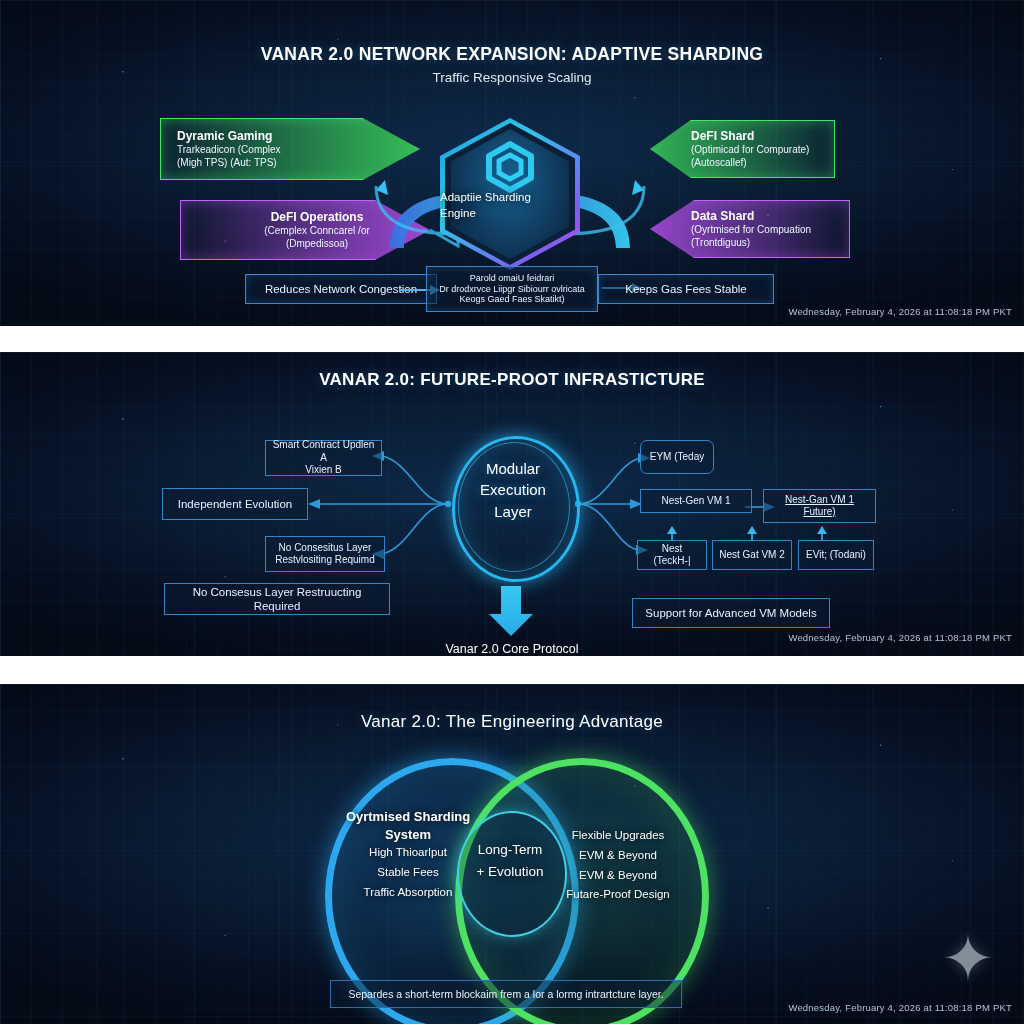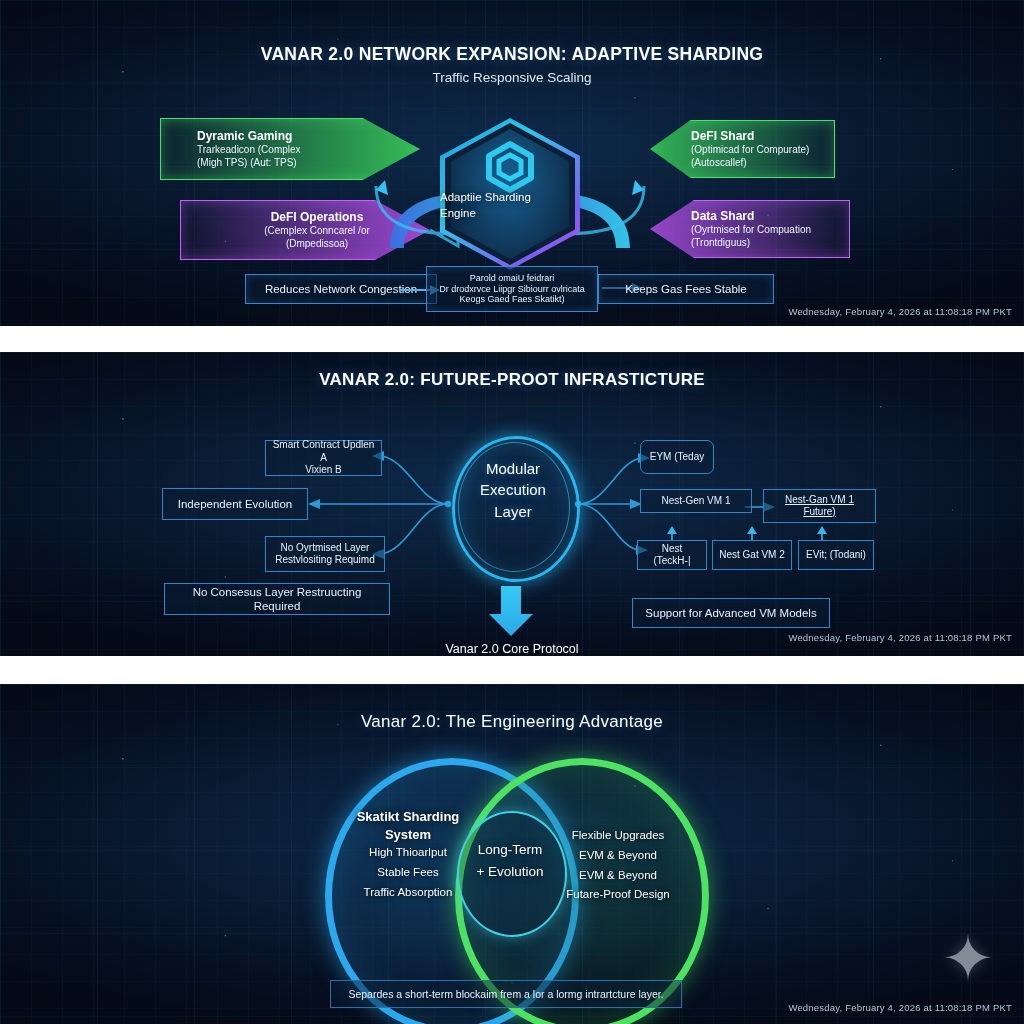--- a/index.html
+++ b/index.html
@@ -122,21 +122,21 @@
 </head>
 <body>
 
 <div class="page">
 
   <div class="panel" id="panel1">
 
     <div class="p-title" style="top:44px;font-size:17.5px;">VANAR 2.0 NETWORK EXPANSION: ADAPTIVE SHARDING</div>
     <div class="p-sub" style="top:70px;font-size:13.5px;">Traffic Responsive Scaling</div>
 
-    <div class="arrowbox ab-green ptR" style="left:160px;top:118px;width:260px;height:62px;padding-left:36px;box-sizing:border-box;">
+    <div class="arrowbox ab-green ptR" style="left:160px;top:118px;width:260px;height:62px;padding-left:16px;box-sizing:border-box;">
       <div class="ttl">Dyramic        Gaming</div>
       <div class="sub">Trarkeadicon  (Complex</div>
       <div class="sub">(Migh TPS)   (Aut: TPS)</div>
     </div>
 
     <div class="arrowbox ab-greenR ptL" style="left:650px;top:120px;width:185px;height:58px;padding-left:40px;box-sizing:border-box;">
       <div class="ttl">DeFI Shard</div>
       <div class="sub">(Optimicad for Compurate)</div>
       <div class="sub">(Autoscallef)</div>
     </div>
@@ -259,21 +259,21 @@
     </div>
 
     <div class="nbox" style="left:265px;top:88px;width:117px;height:36px;flex-direction:column;">
       <div>Smart Contract Updlen A</div>
       <div>Vixien B</div>
     </div>
 
     <div class="nbox" style="left:162px;top:136px;width:146px;height:32px;font-size:11.5px;">Independent Evolution</div>
 
     <div class="nbox" style="left:265px;top:184px;width:120px;height:36px;flex-direction:column;">
-      <div>No Oyrtmised Layer</div>
+      <div>No Consesitus Layer</div>
       <div>Restvlositing Requimd</div>
     </div>
 
     <div class="nbox" style="left:164px;top:231px;width:226px;height:32px;font-size:11.5px;">No Consesus Layer Restruucting Required</div>
 
     <div class="nbox" style="left:640px;top:88px;width:74px;height:34px;border-radius:7px;">EYM (Teday</div>
 
     <div class="nbox" style="left:640px;top:137px;width:112px;height:24px;">Nest-Gen VM 1</div>
 
     <div class="nbox" style="left:763px;top:137px;width:113px;height:34px;text-decoration:underline;">Nest-Gan VM 1 Future)</div>
@@ -305,21 +305,21 @@
 
   <div class="panel" id="panel3">
 
     <div class="p-title" style="top:28px;font-size:17px;font-weight:normal;">Vanar 2.0: The Engineering Advantage</div>
 
     <div class="venn venn-blue"></div>
     <div class="venn venn-green"></div>
     <div class="venn venn-mid"></div>
 
     <div class="vlist" style="left:330px;top:124px;width:156px;">
-      <div class="hd">Skatikt Sharding</div>
+      <div class="hd">Oyrtmised Sharding</div>
       <div class="hd">System</div>
       <div>High Thioarlput</div>
       <div>Stable Fees</div>
       <div>Traffic Absorption</div>
     </div>
 
     <div class="vlist" style="left:538px;top:142px;width:160px;">
       <div>Flexible Upgrades</div>
       <div>EVM &amp; Beyond</div>
       <div>EVM &amp; Beyond</div>

